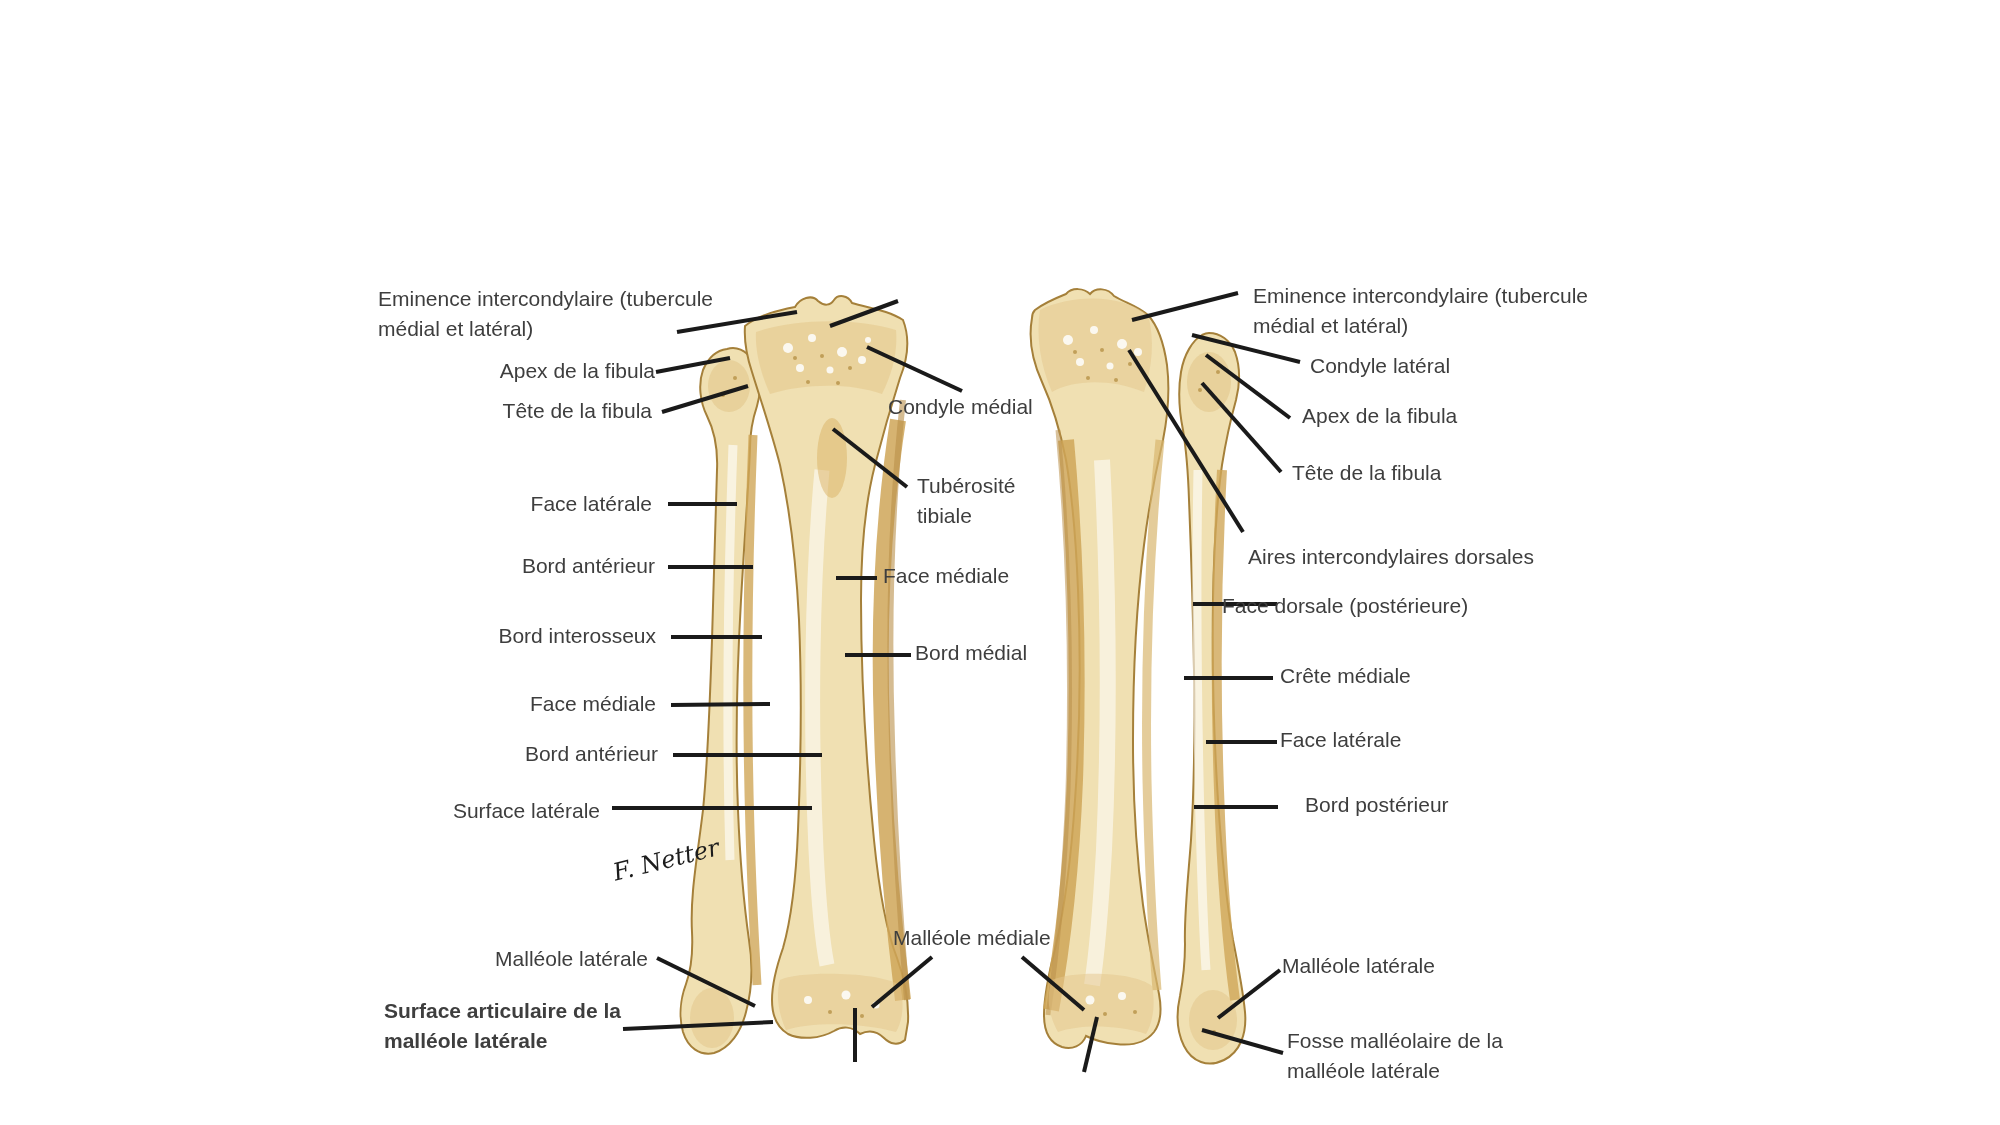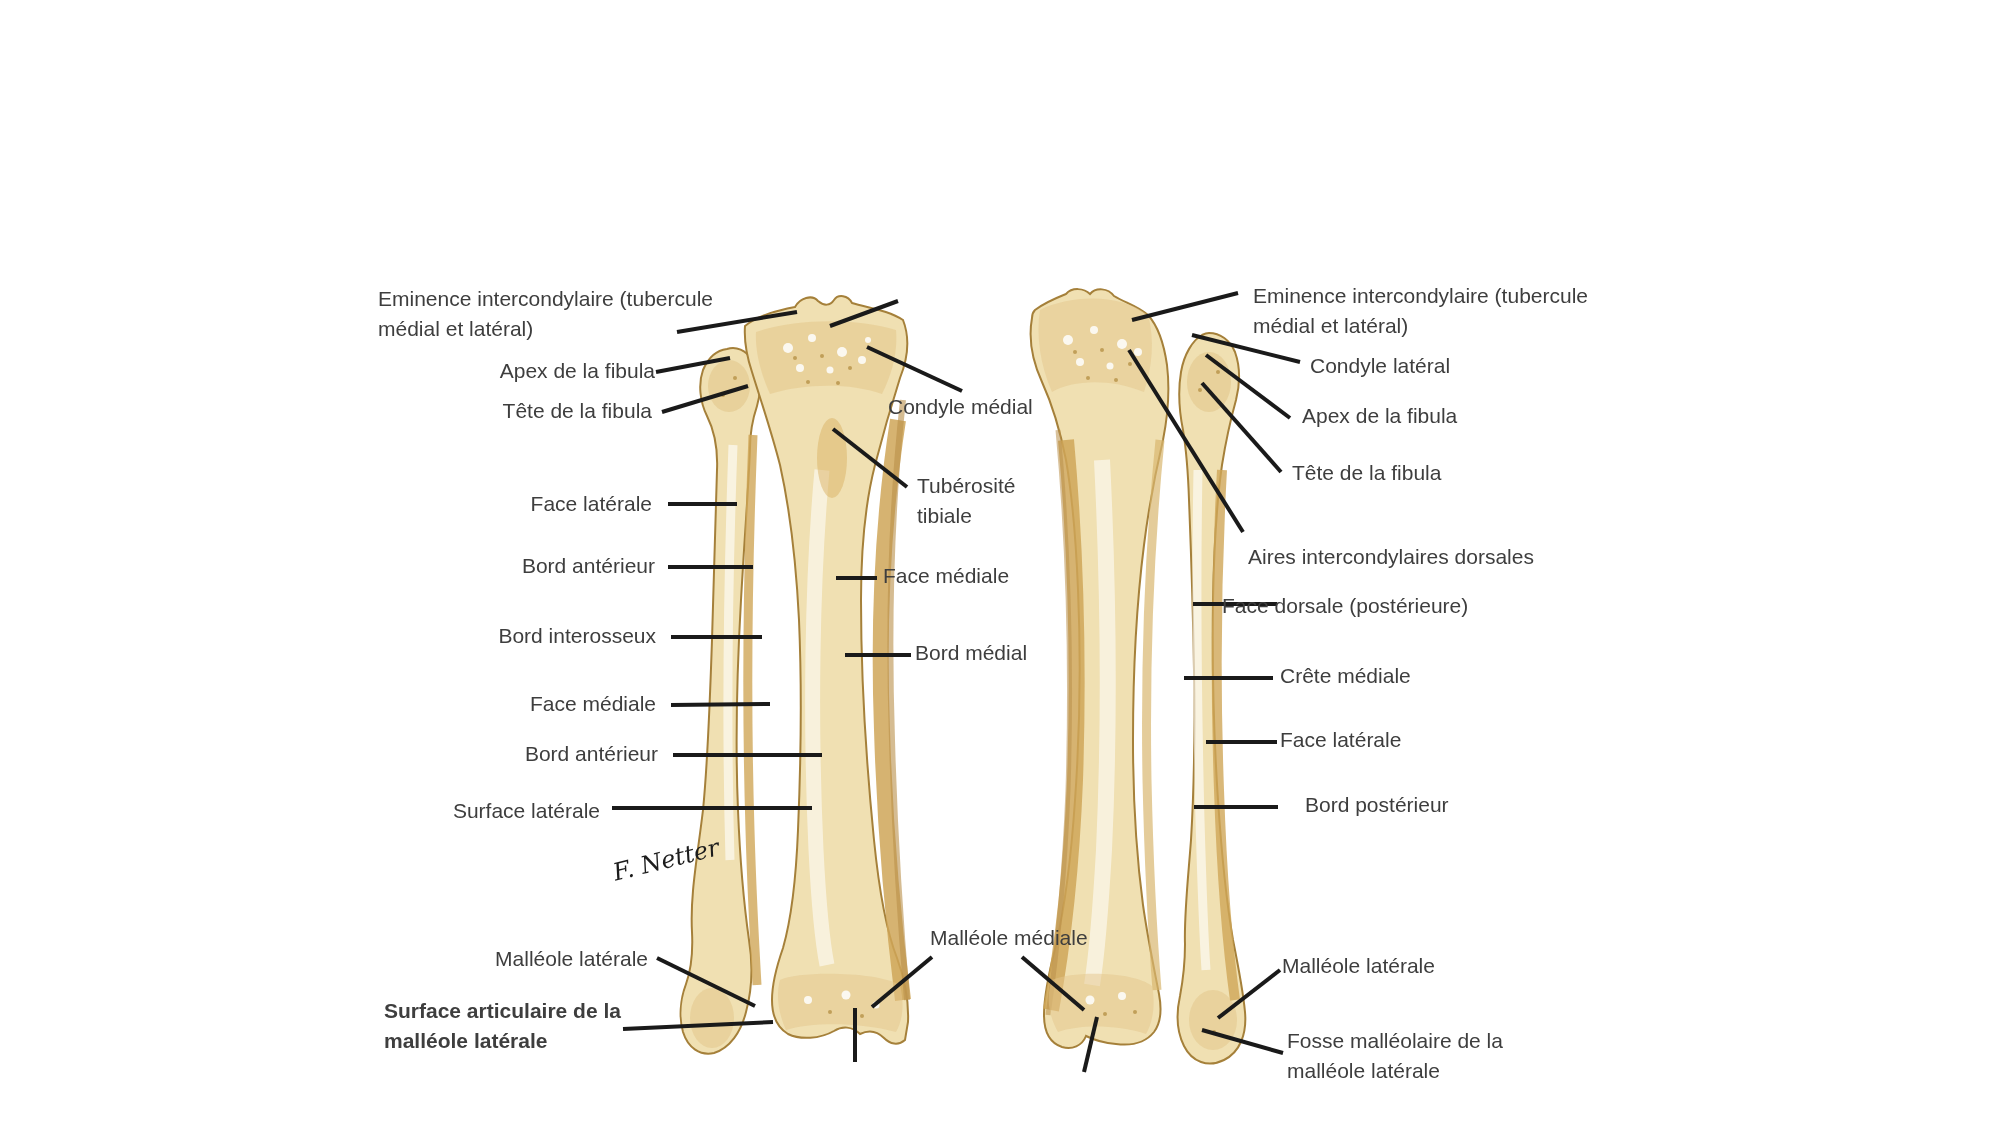--- a/index.html
+++ b/index.html
@@ -186,21 +186,21 @@
     <div>malléole latérale</div>
   </div>
 
   <div class="lbl" style="left:888px;top:396px;">Condyle médial</div>
   <div class="lbl two" style="left:917px;top:471px;">
     <div>Tubérosité</div>
     <div>tibiale</div>
   </div>
   <div class="lbl" style="left:883px;top:565px;">Face médiale</div>
   <div class="lbl" style="left:915px;top:642px;">Bord médial</div>
-  <div class="lbl" style="left:893px;top:927px;margin-left:37px;">Malléole médiale</div>
+  <div class="lbl" style="left:893px;top:927px;">Malléole médiale</div>
 
   <div class="lbl two" style="left:1253px;top:281px;">
     <div>Eminence intercondylaire (tubercule</div>
     <div>médial et latéral)</div>
   </div>
   <div class="lbl" style="left:1310px;top:355px;">Condyle latéral</div>
   <div class="lbl" style="left:1302px;top:405px;">Apex de la fibula</div>
   <div class="lbl" style="left:1292px;top:462px;">Tête de la fibula</div>
   <div class="lbl" style="left:1248px;top:546px;">Aires intercondylaires dorsales</div>
   <div class="lbl" style="left:1222px;top:595px;">Face dorsale (postérieure)</div>

